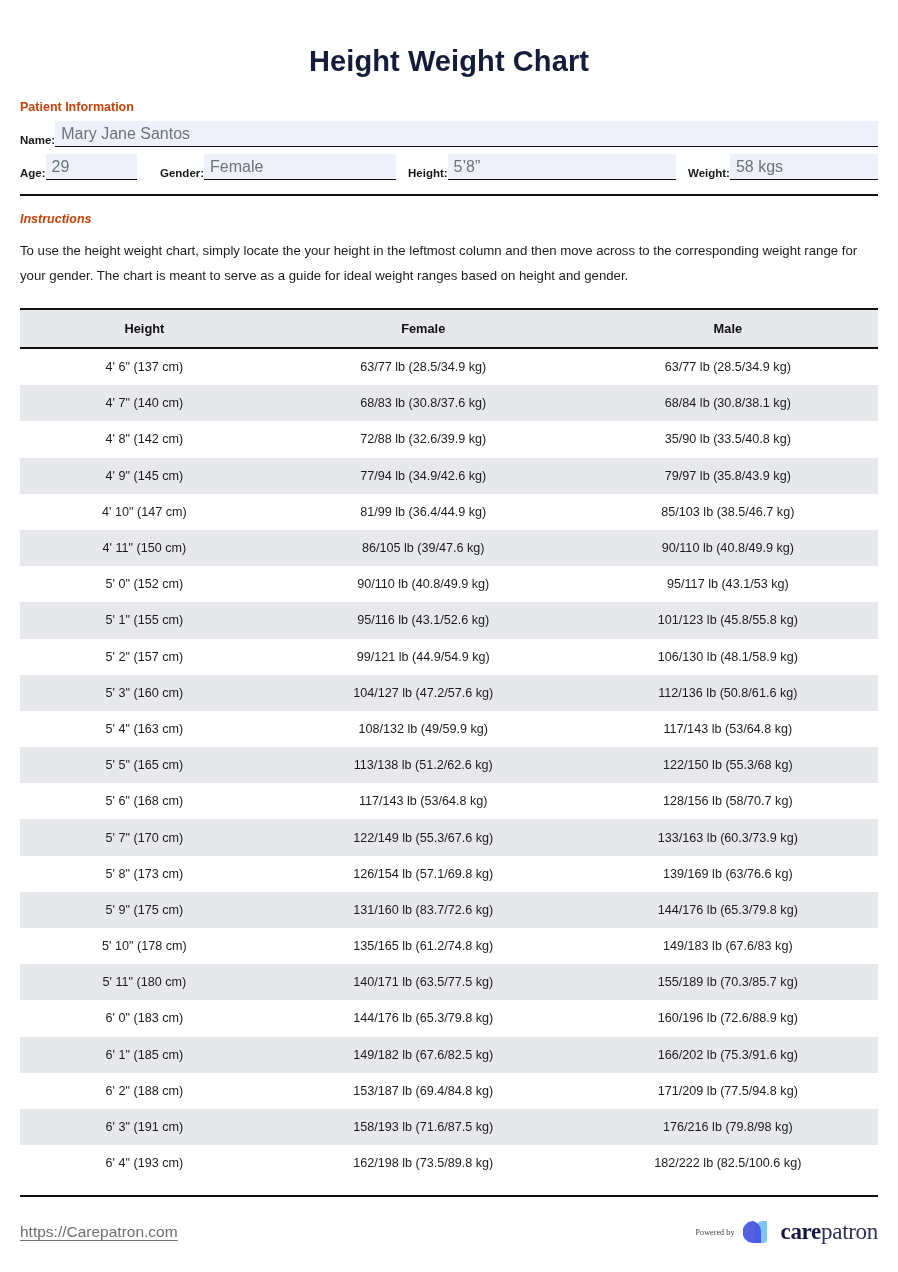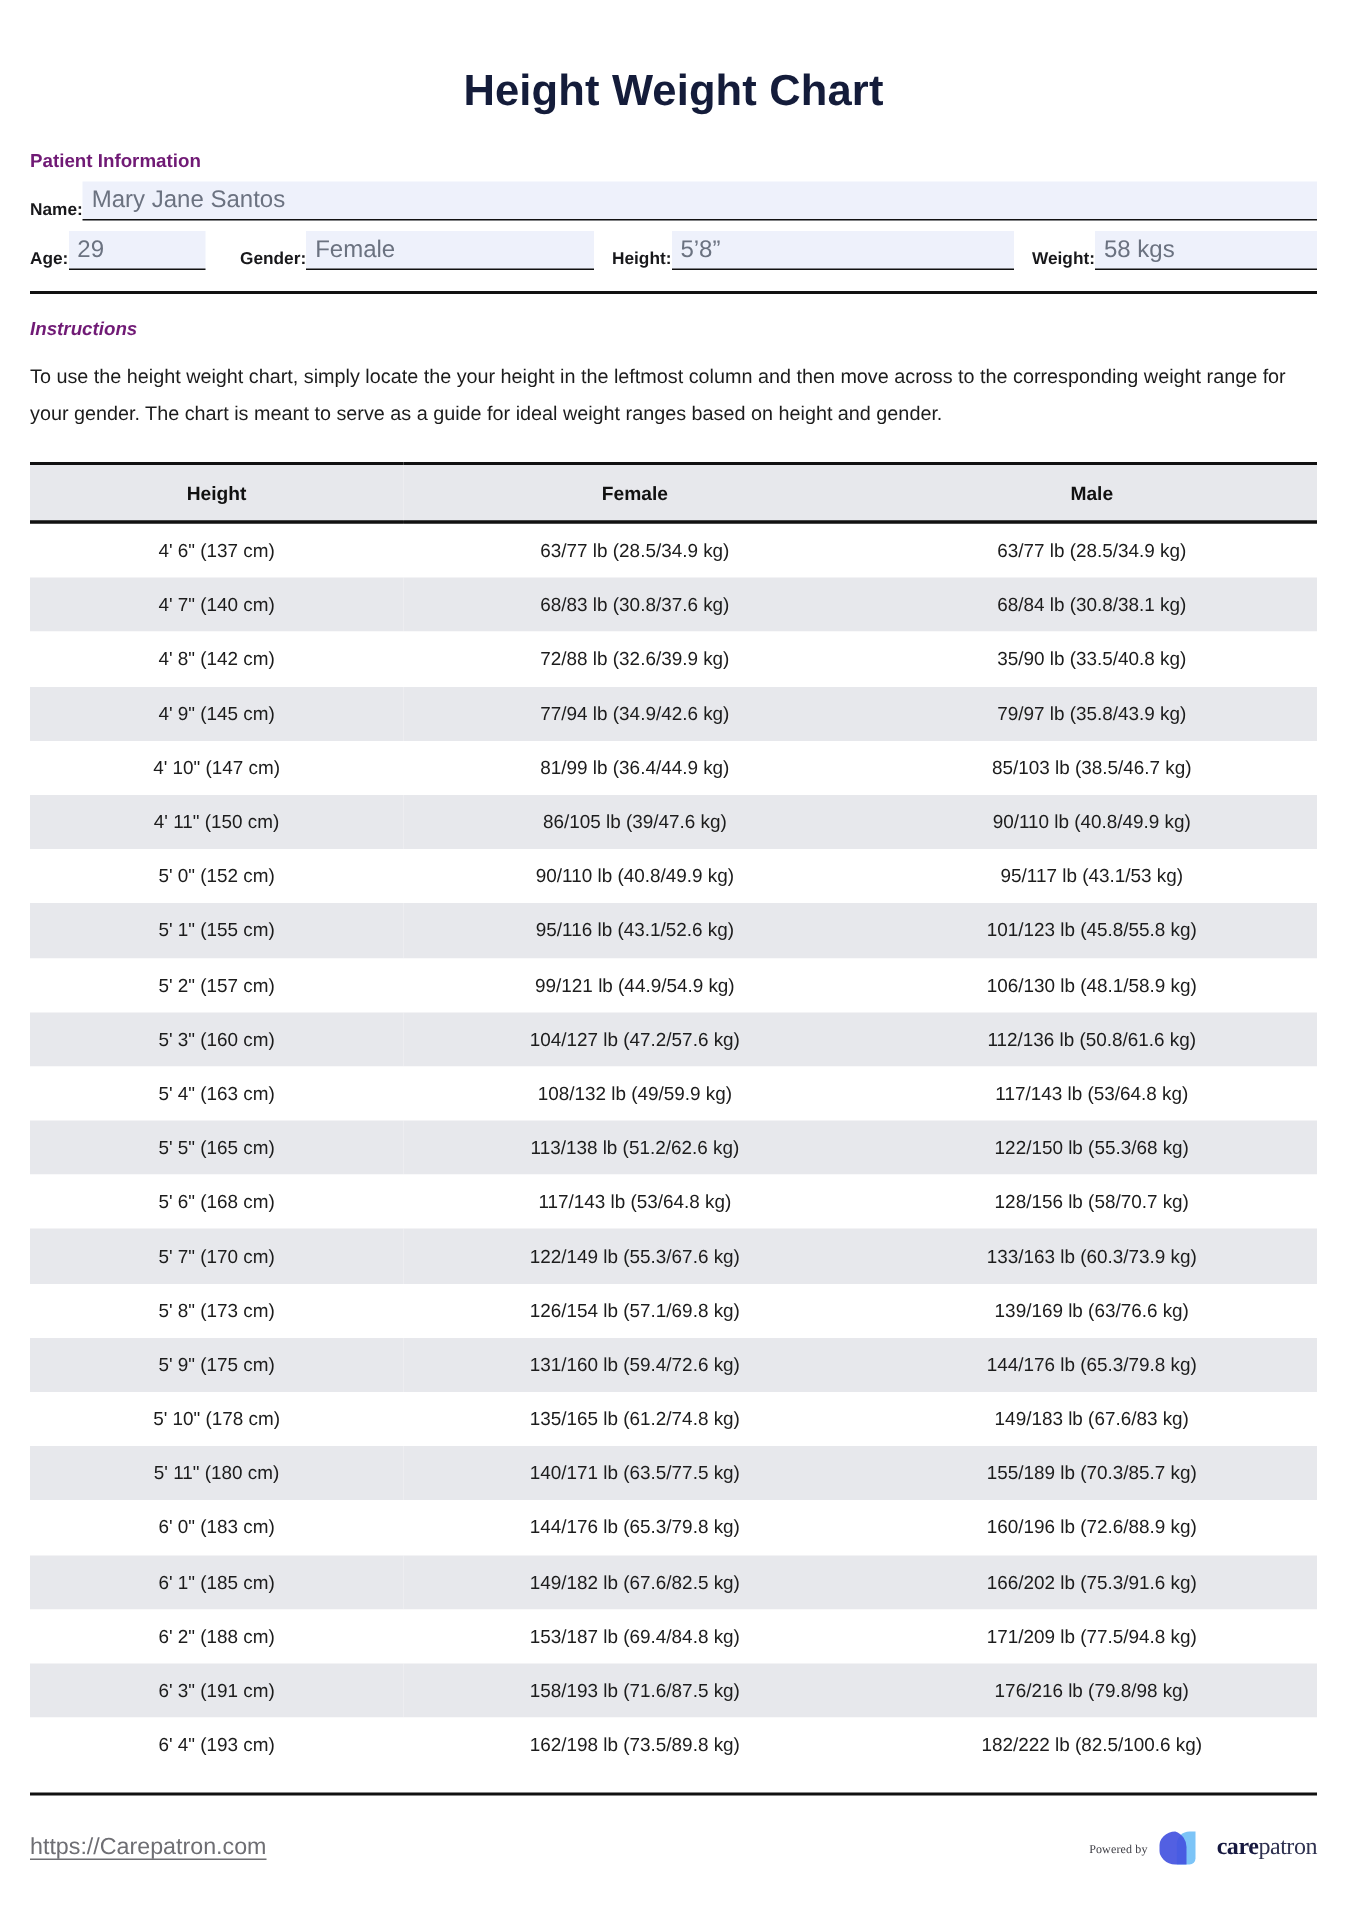--- a/index.html
+++ b/index.html
@@ -32,21 +32,21 @@
     margin: 0;
     padding-top: 44px;
     padding-bottom: 0;
     line-height: 1.2;
   }
 
   
   .section-heading {
     font-size: 12.5px;
     font-weight: bold;
-    color: #701a75;
+    color: #c2410c;
     margin-top: 21px;
     margin-bottom: 0;
   }
 
   .field-row {
     display: flex;
     align-items: flex-end;
     margin-top: 7px;
   }
   .field {
@@ -168,21 +168,21 @@
     color: #3c3c43;
     letter-spacing: 0.1px;
     padding-right: 1px;
   }
   .brand-mark {
     width: 31px;
     height: 26px;
     flex: 0 0 auto;
   }
   .brand-word {
-    font-size: 16px;
+    font-size: 23px;
     letter-spacing: -0.3px;
     white-space: nowrap;
   }
   .brand-word .b1 { font-weight: bold; color: #16183f; }
   .brand-word .b2 { font-weight: normal; color: #2f3150; }
 </style>
 </head>
 <body>
 
 <div class="page">
@@ -306,21 +306,21 @@
           <td>122/149 lb (55.3/67.6 kg)</td>
           <td>133/163 lb (60.3/73.9 kg)</td>
         </tr>
         <tr>
           <td>5' 8" (173 cm)</td>
           <td>126/154 lb (57.1/69.8 kg)</td>
           <td>139/169 lb (63/76.6 kg)</td>
         </tr>
         <tr>
           <td>5' 9" (175 cm)</td>
-          <td>131/160 lb (59.4/72.6 kg)</td>
+          <td>131/160 lb (83.7/72.6 kg)</td>
           <td>144/176 lb (65.3/79.8 kg)</td>
         </tr>
         <tr>
           <td>5' 10" (178 cm)</td>
           <td>135/165 lb (61.2/74.8 kg)</td>
           <td>149/183 lb (67.6/83 kg)</td>
         </tr>
         <tr>
           <td>5' 11" (180 cm)</td>
           <td>140/171 lb (63.5/77.5 kg)</td>

